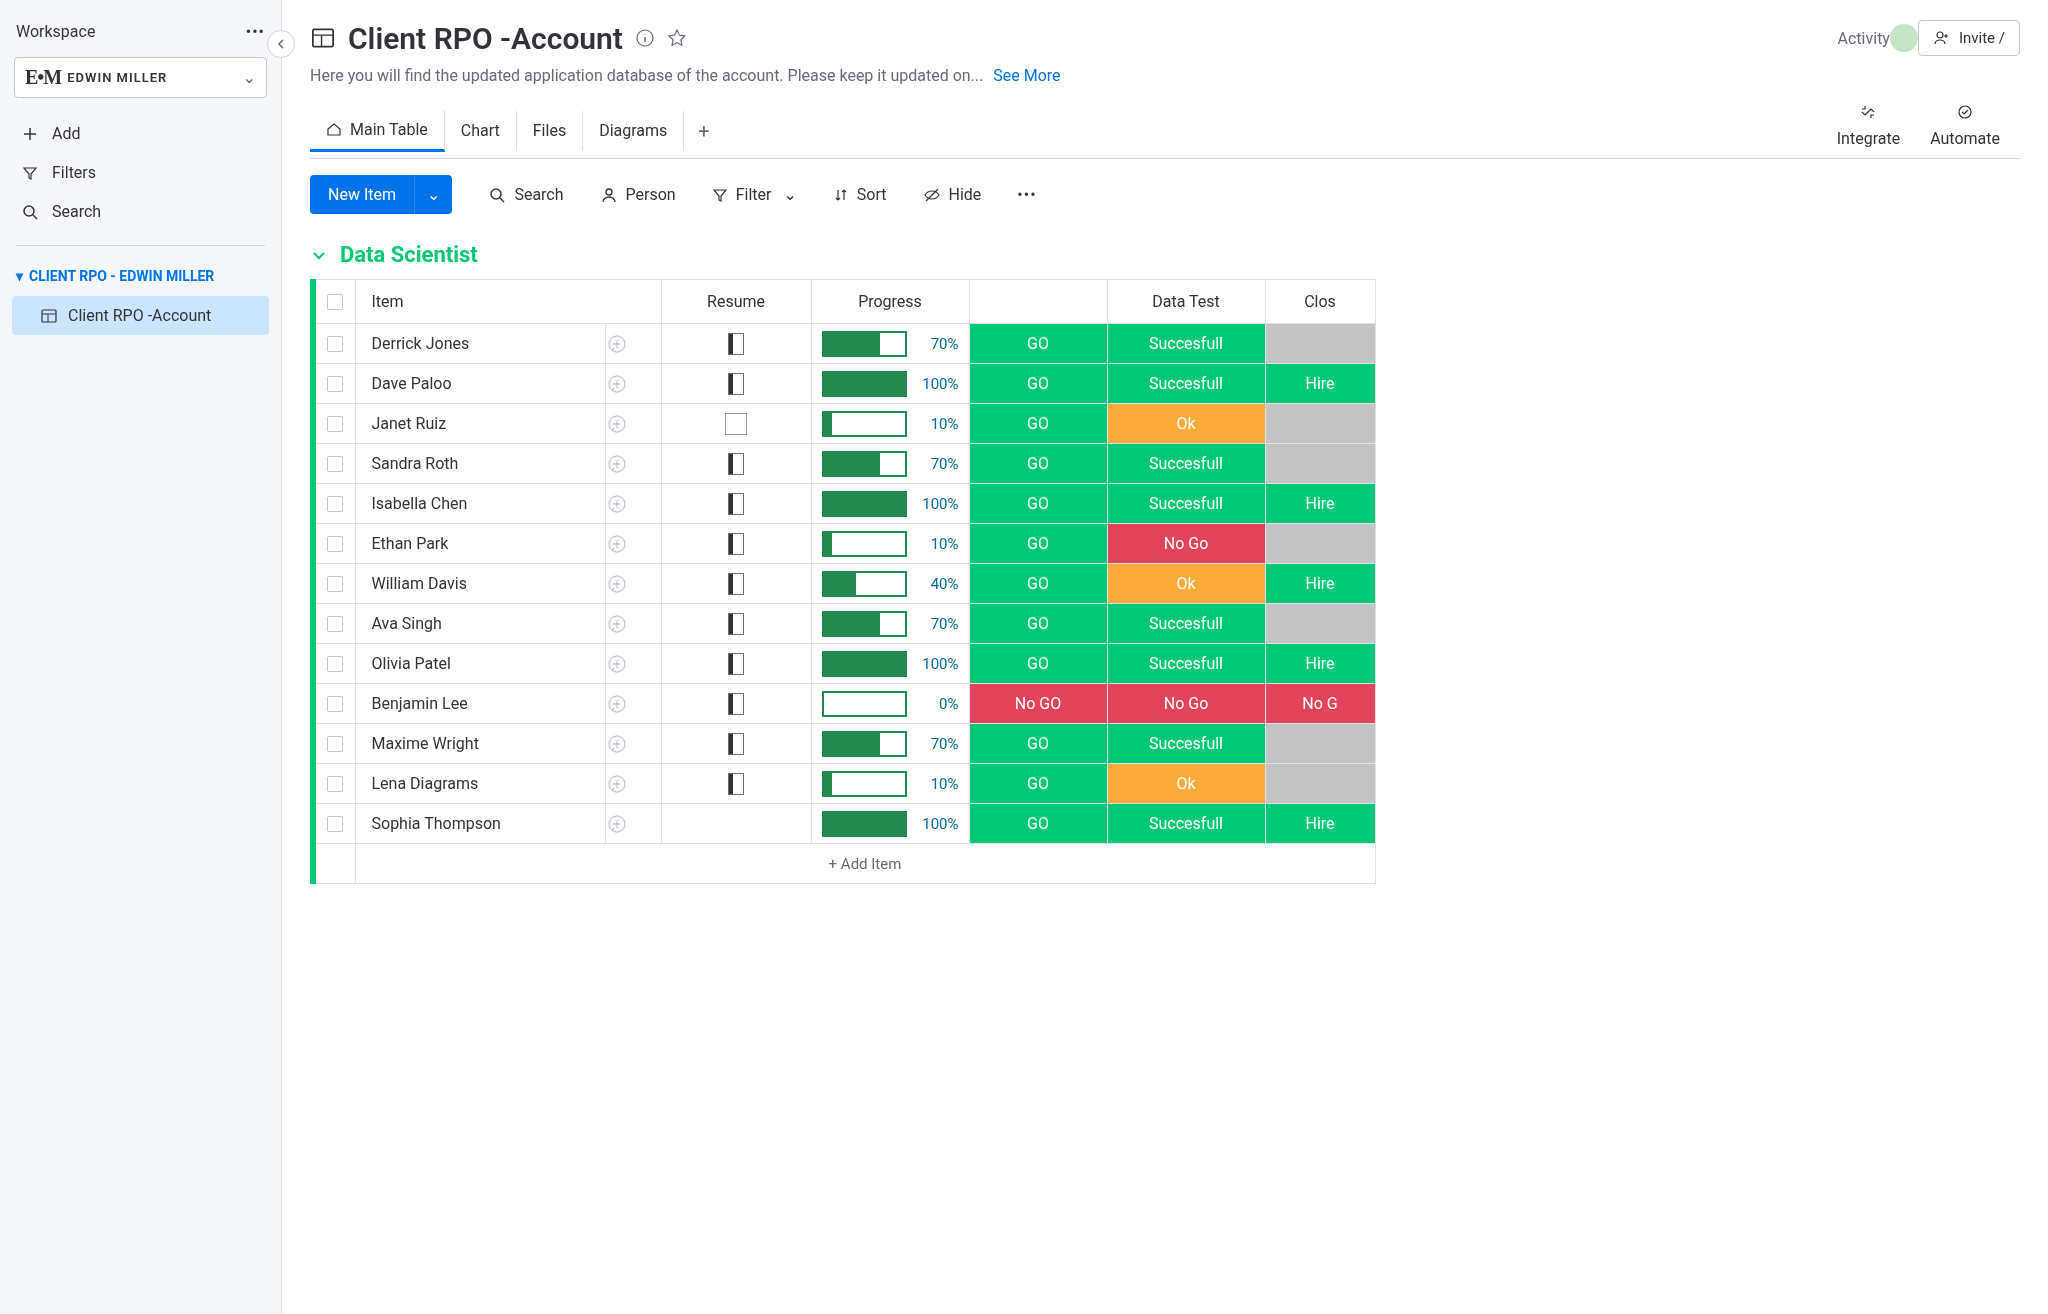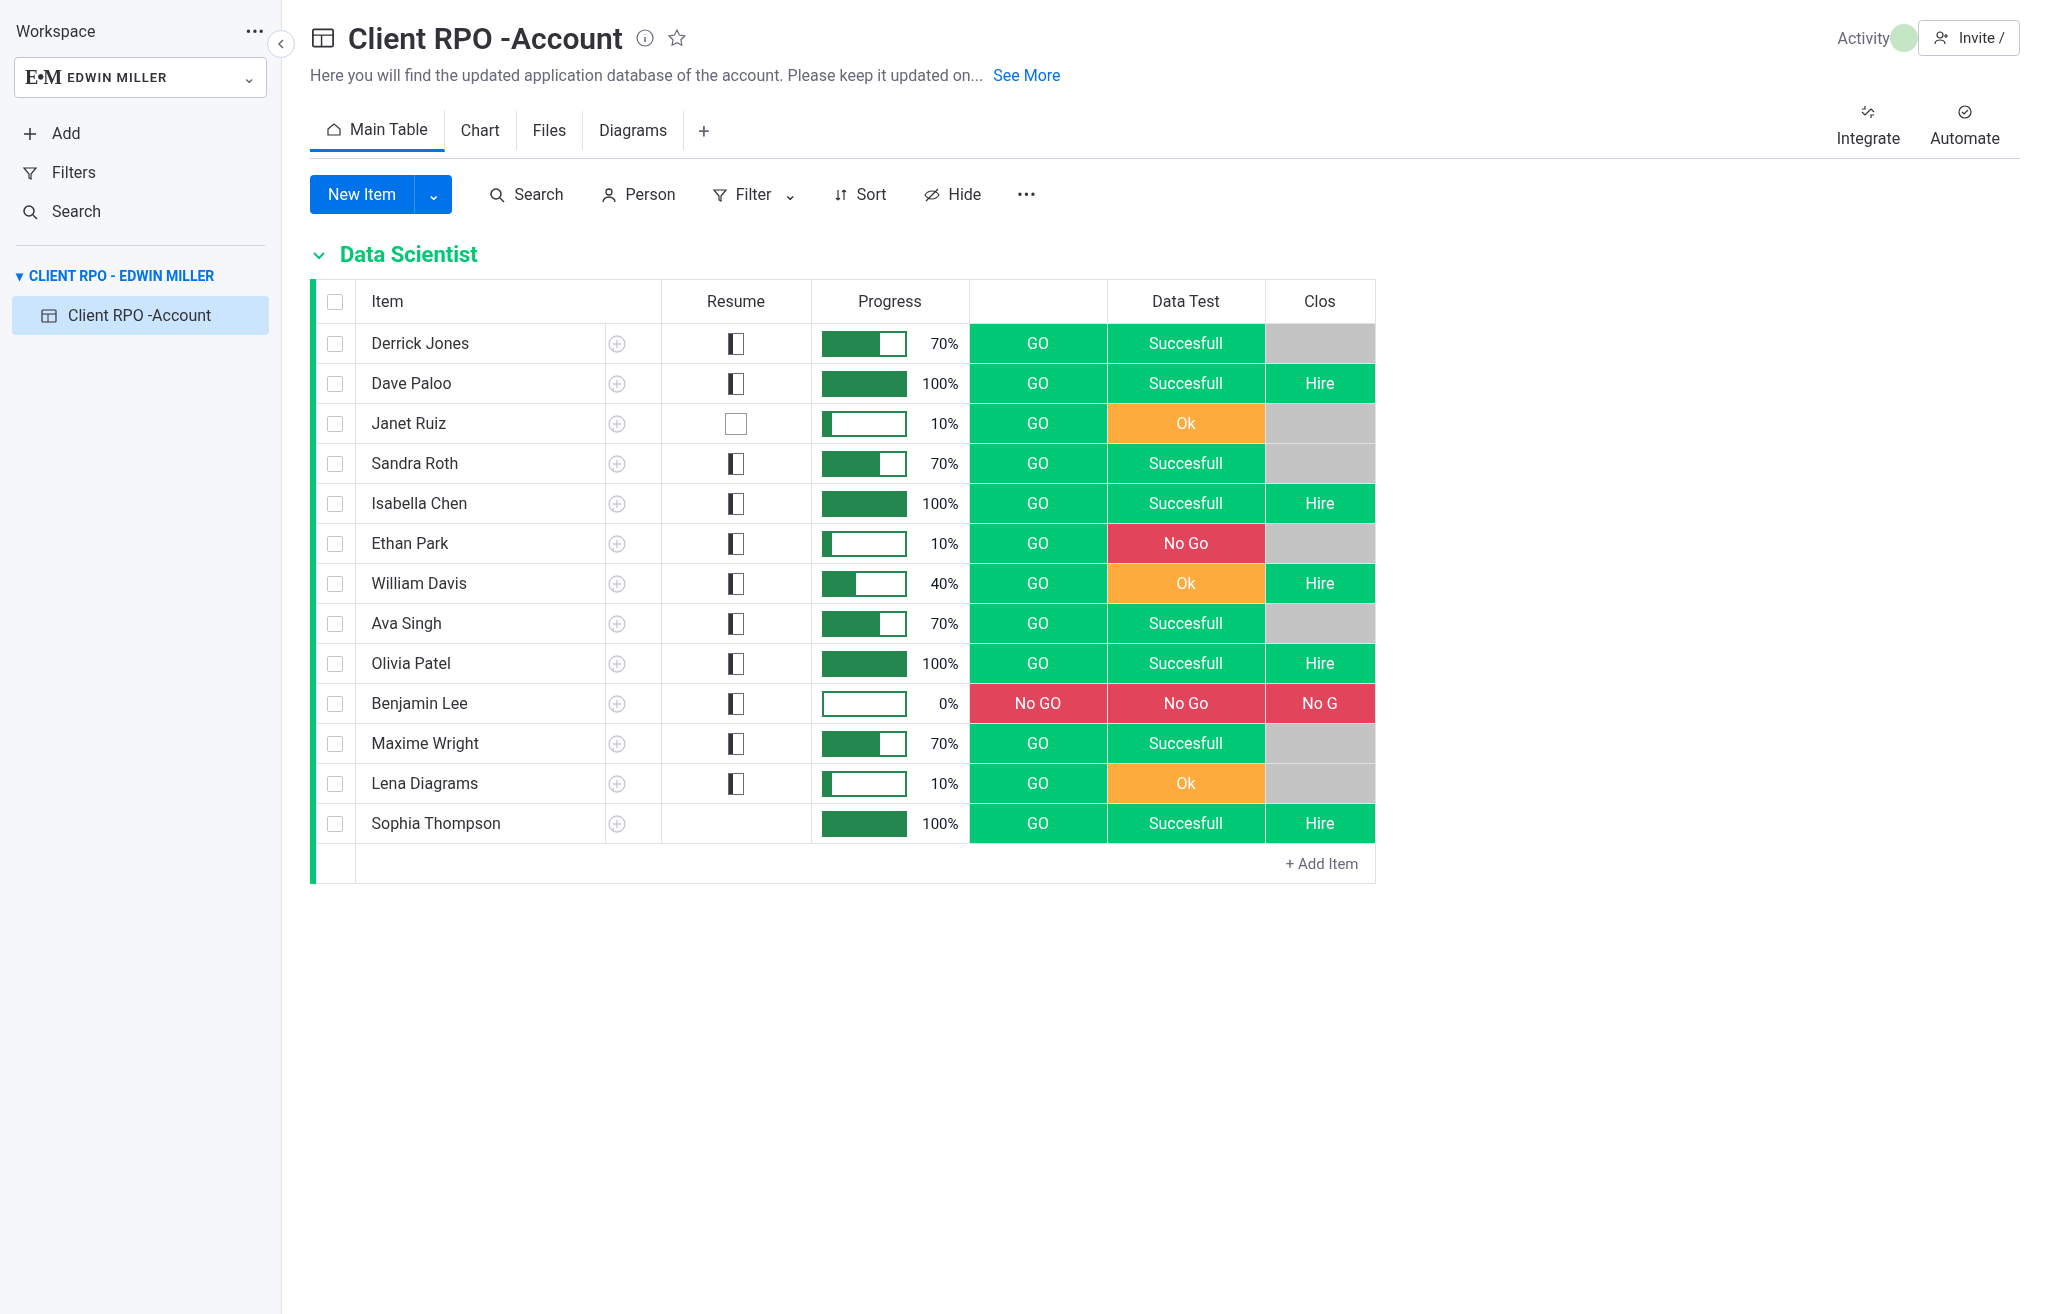--- a/index.html
+++ b/index.html
@@ -57,29 +57,29 @@
 .item-cell { width: 250px; text-align: left; padding: 0 16px; }
 .chat-cell { width: 56px; }
 .chat-icon { color: #c5c7d0; }
 .resume-cell { width: 150px; }
 .doc-thumb { width: 16px; height: 22px; border: 1px solid #676879; background: linear-gradient(to right, #323338 0 30%, #fff 30% 100%); margin: auto; }
 .doc-thumb.wide { width: 22px; background: #fff; border:1px solid #999;}
 .progress-cell { width: 158px; }
 .progress-wrap { display: flex; align-items: center; gap: 10px; padding: 0 10px; }
 .progress-bar { flex: 1; height: 26px; border: 2px solid #258750; background: #fff; position: relative; }
 .progress-fill { height: 100%; background: #258750; }
-.progress-text { font-size: 15px; color: #0f172a; width: 42px; text-align: right;}
+.progress-text { font-size: 15px; color: #0369a1; width: 42px; text-align: right;}
 .status-cell { width: 138px; color: #fff; font-size: 16px; }
 .status-go { background: #00c875; }
 .status-ok { background: #fdab3d; }
 .status-nogo { background: #e2445c; }
 .status-blank { background: #c4c4c4; }
 .datatest-cell { width: 158px; }
 .closing-cell { width: 110px; }
-.add-item-row td { text-align:right; padding: 10px 16px; color:#676879; font-size:15px;}
+.add-item-row td { text-align:center; padding: 10px 16px; color:#676879; font-size:15px;}
 svg { display:block; }
 </style>
 </head>
 <body>
 
 <div class="app">
   <div class="sidebar">
     <div class="workspace-hdr">
       <span>Workspace</span>
       <span class="dots">•••</span>

